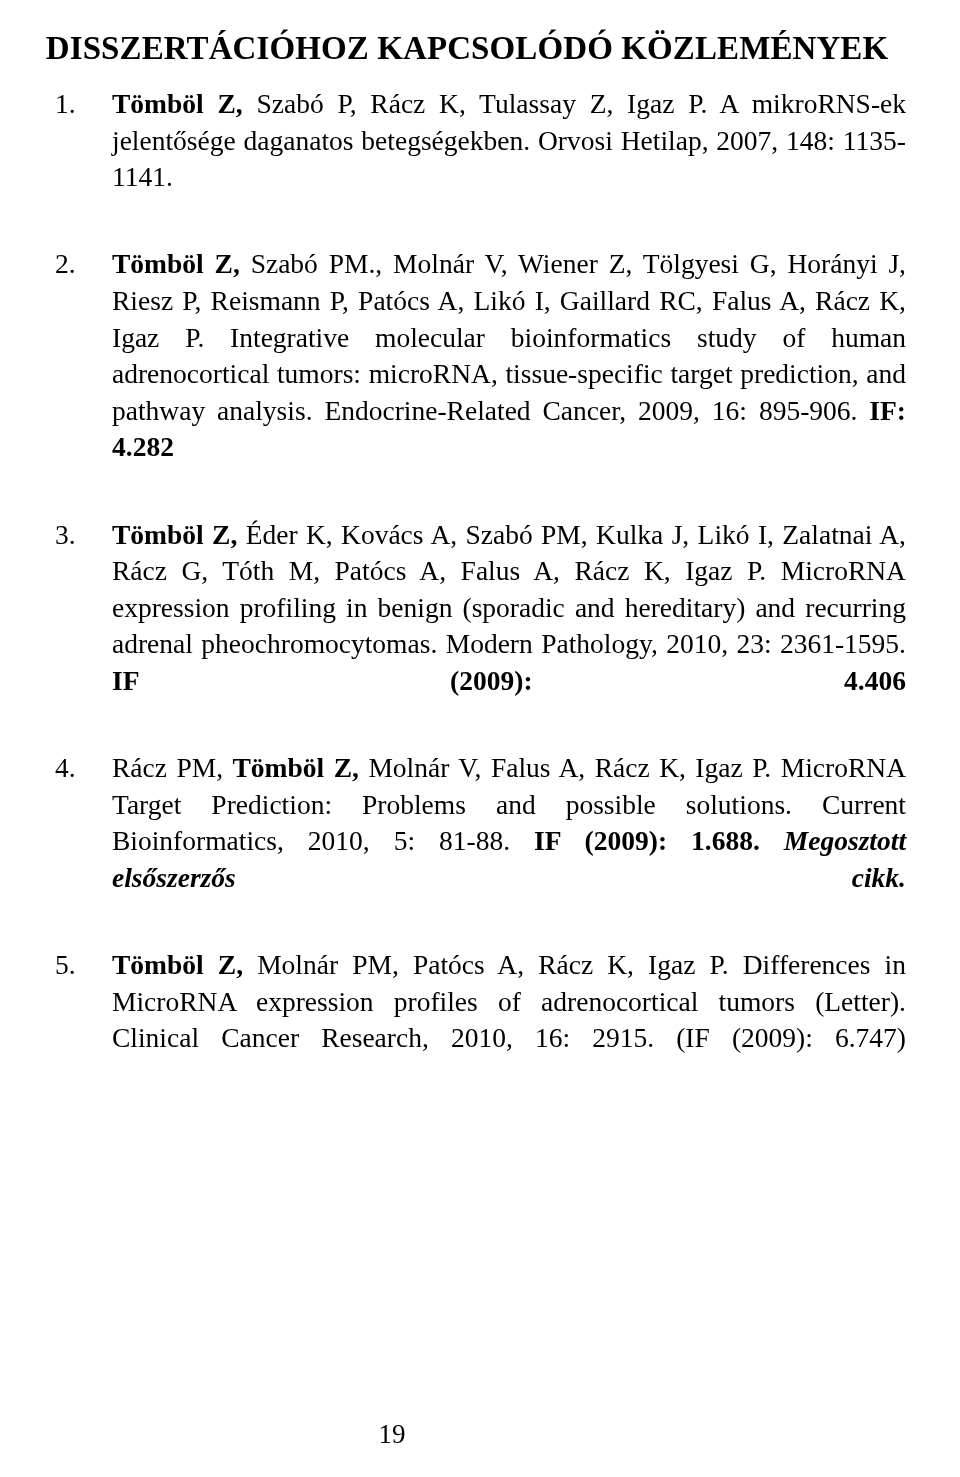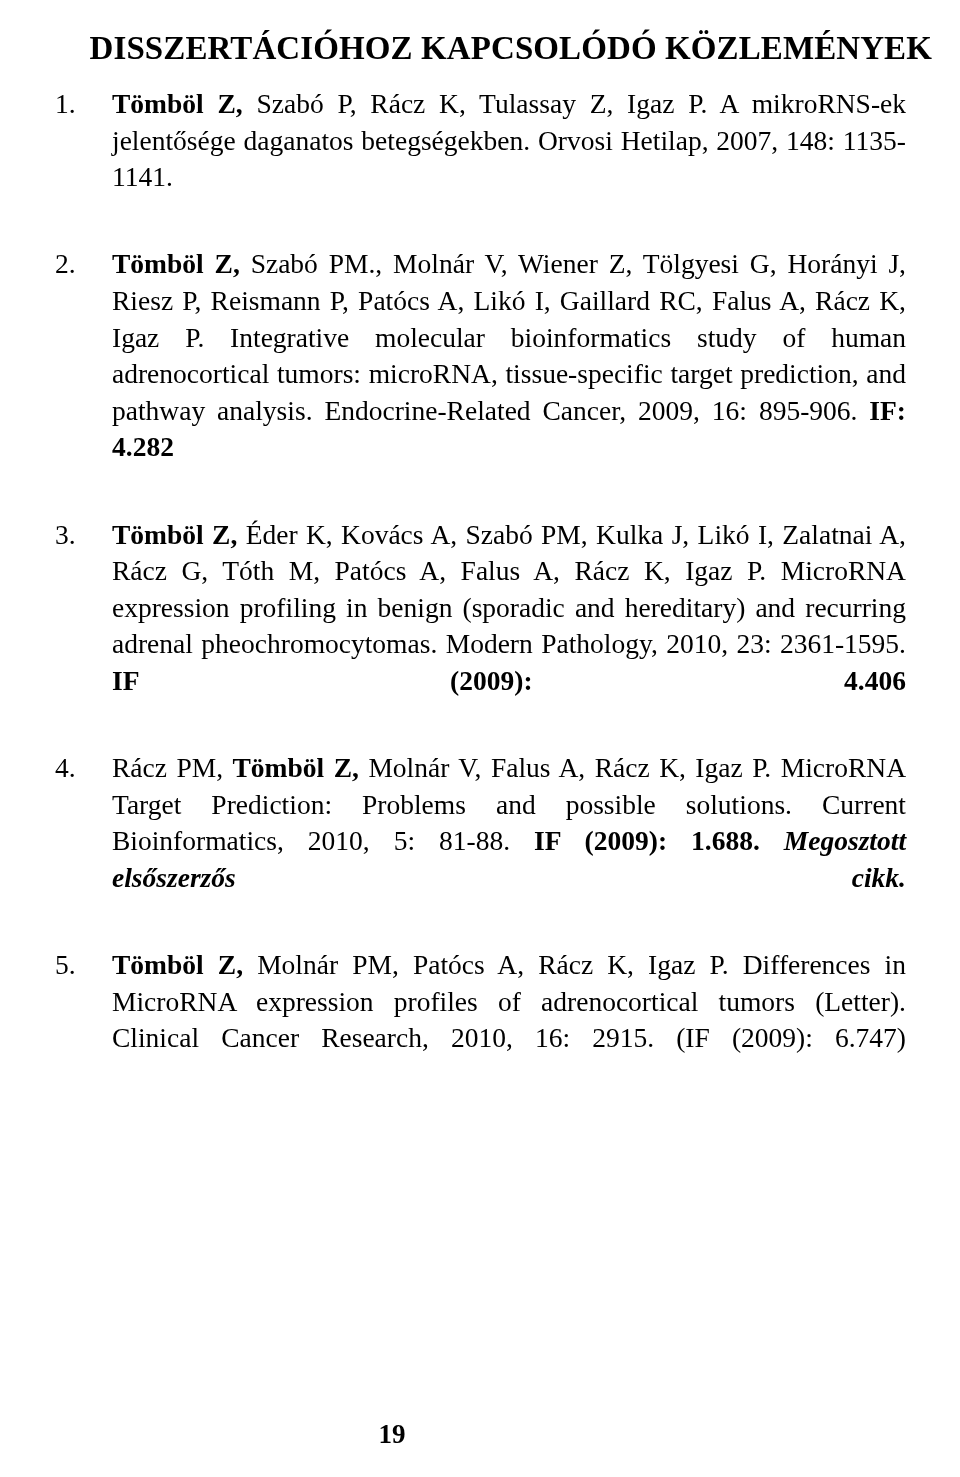--- a/index.html
+++ b/index.html
@@ -29,21 +29,21 @@
   .page-title {
     position: absolute;
     left: 2px;
     top: 6px;
     width: 930px;
     font-size: 33px;
     line-height: 40px;
     font-weight: bold;
     letter-spacing: 0.1px;
     white-space: nowrap;
-    text-align: right;
+    text-align: center;
   }
 
   
   .ref-list {
     position: absolute;
     left: 0;
     top: 86px;
     width: 960px;
   }
 
@@ -90,21 +90,21 @@
 
   
   .page-number {
     position: absolute;
     left: 0;
     top: 1418px;
     width: 784px;
     text-align: center;
     font-size: 27px;
     line-height: 32px;
-    font-weight: bold;
+    font-weight: normal;
   }
 </style>
 </head>
 <body>
 
 <div class="page">
 
   <h1 class="page-title">DISSZERTÁCIÓHOZ KAPCSOLÓDÓ KÖZLEMÉNYEK</h1>
 
   <div class="ref-list">

